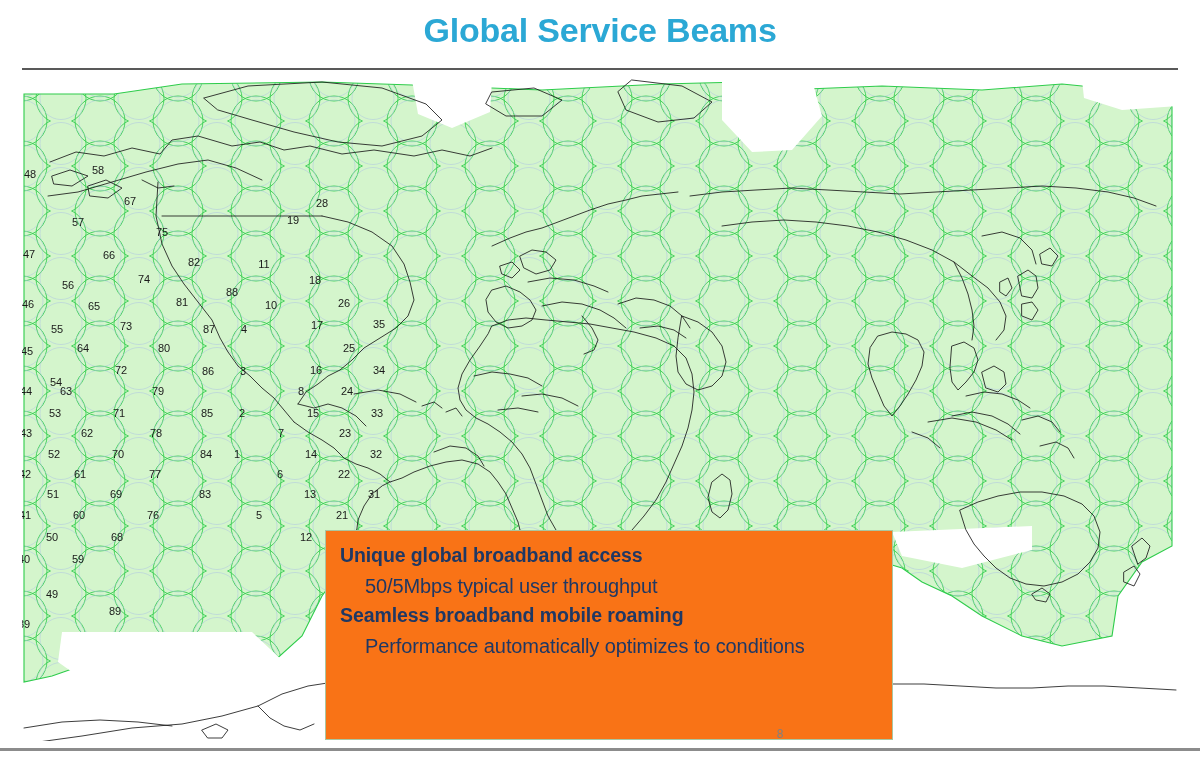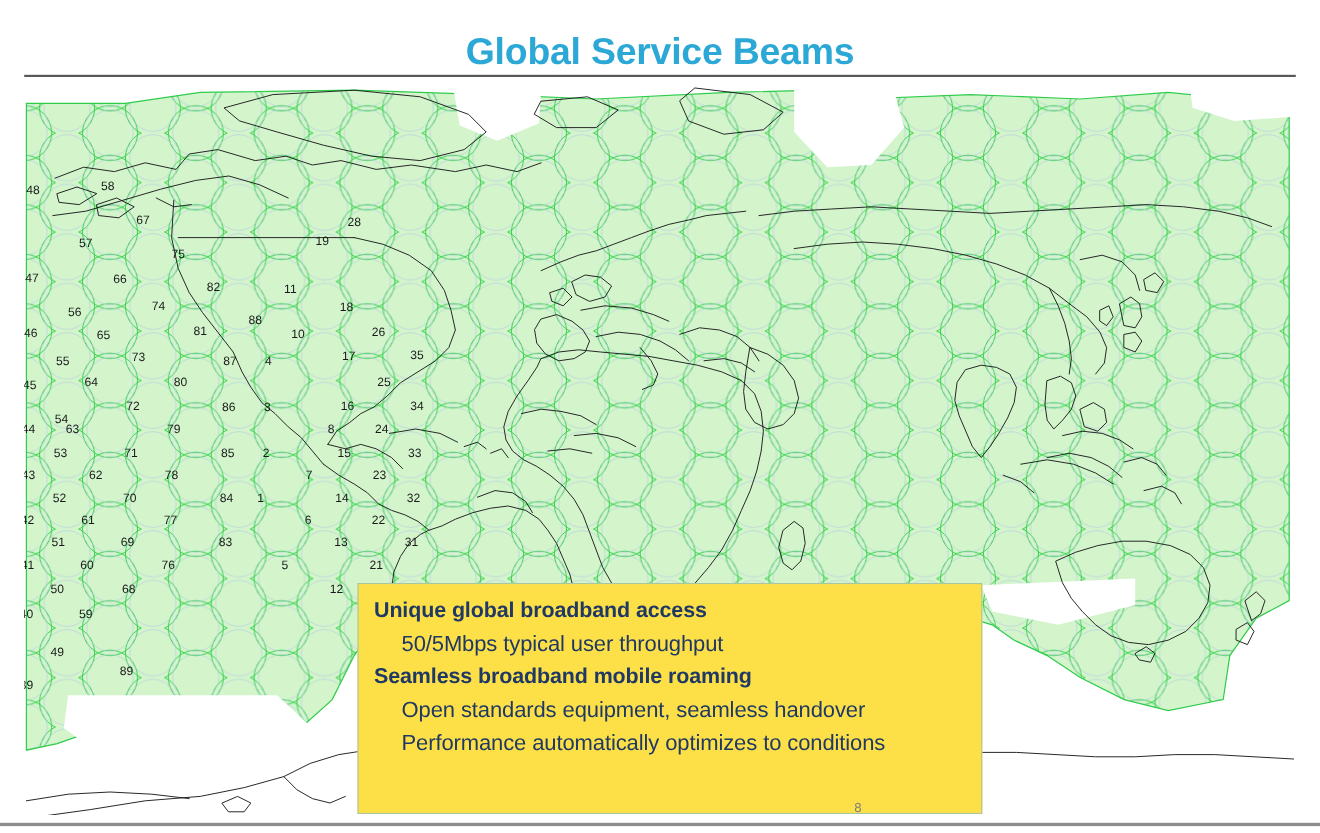--- a/index.html
+++ b/index.html
@@ -14,21 +14,21 @@
     position: relative;
     width: 1200px; height: 757px;
     background: #ffffff;
   }
 
   
   #title-bar {
     position: absolute; left: 0; top: 0; width: 1200px; height: 68px;
   }
   #slide-title {
-    position: absolute; left: 0; top: 28px; width: 1200px;
+    position: absolute; left: 0; top: 11px; width: 1200px;
     text-align: center;
     font-size: 34px; font-weight: bold;
     color: #2BA8D5;
     letter-spacing: -0.2px;
     font-family: "Liberation Sans", sans-serif;
   }
   #title-rule {
     position: absolute; left: 22px; top: 68px; width: 1156px; height: 2px;
     background: #595959;
   }
@@ -52,21 +52,21 @@
     white-space: nowrap;
     line-height: 1;
     pointer-events: none;
   }
 
   
   #callout {
     position: absolute;
     left: 325px; top: 530px;
     width: 568px; height: 210px;
-    background: #fde047;
+    background: #f97316;
     border: 1.5px solid #A9C6A0;
     padding: 10px 0 0 14px;
   }
   .callout-head {
     font-size: 19.5px; font-weight: bold;
     color: #1F3864;
     line-height: 1.52;
     letter-spacing: -0.1px;
   }
   .callout-sub {
@@ -354,21 +354,20 @@
         <span class="beam-label" style="left: 345px; top: 512px;">29</span>
         <span class="beam-label" style="left: 2px; top: 548px;">39</span>
       </div>
   </div>
 
   <div id="callout">
     <div id="callout-lines">
         <div class="callout-head">Unique global broadband access</div>
         <div class="callout-sub">50/5Mbps typical user throughput</div>
         <div class="callout-head">Seamless broadband mobile roaming</div>
-        <div class="callout-sub">Open standards equipment, seamless handover</div>
         <div class="callout-sub">Performance automatically optimizes to conditions</div>
       </div>
   </div>
 
   <div id="page-number">8</div>
   <div id="bottom-rule"></div>
 
 </div>
 
 </body></html>

